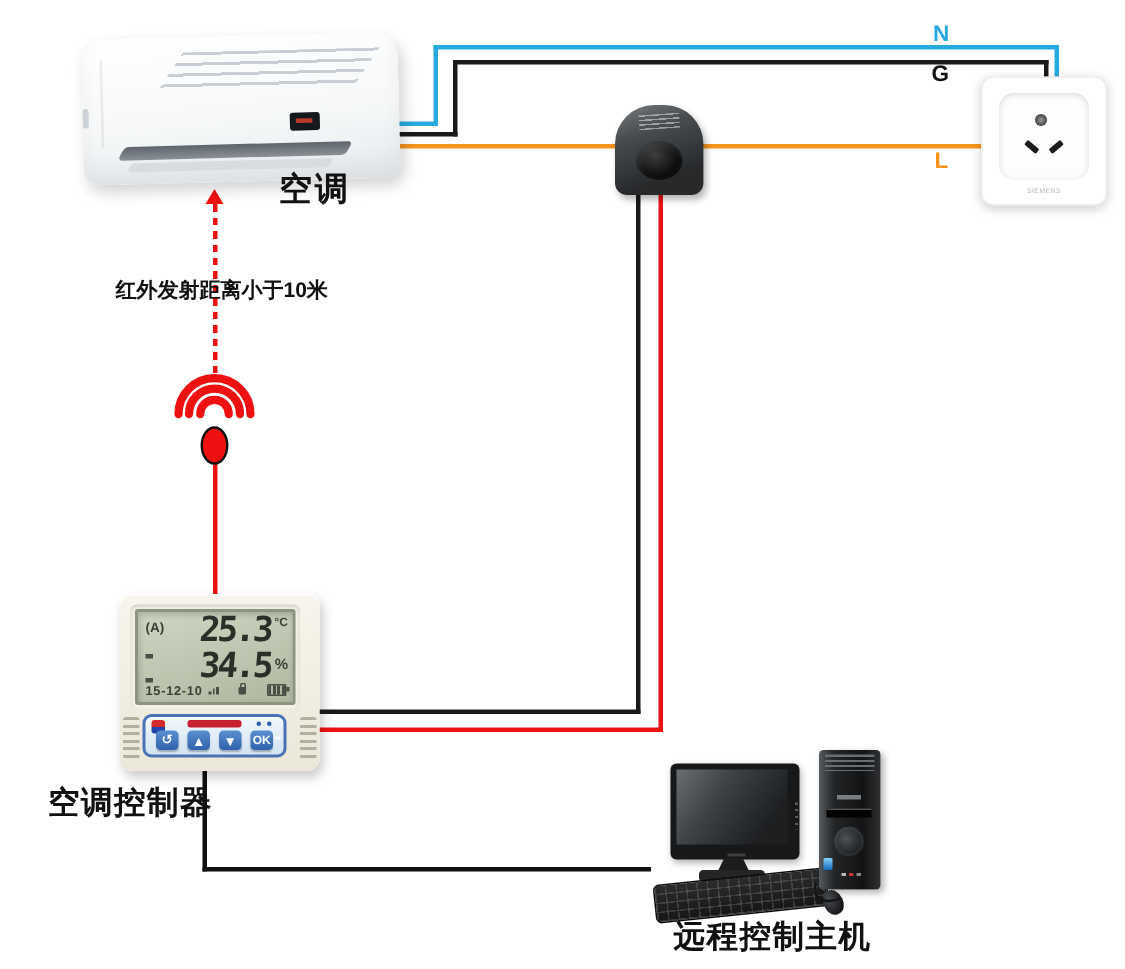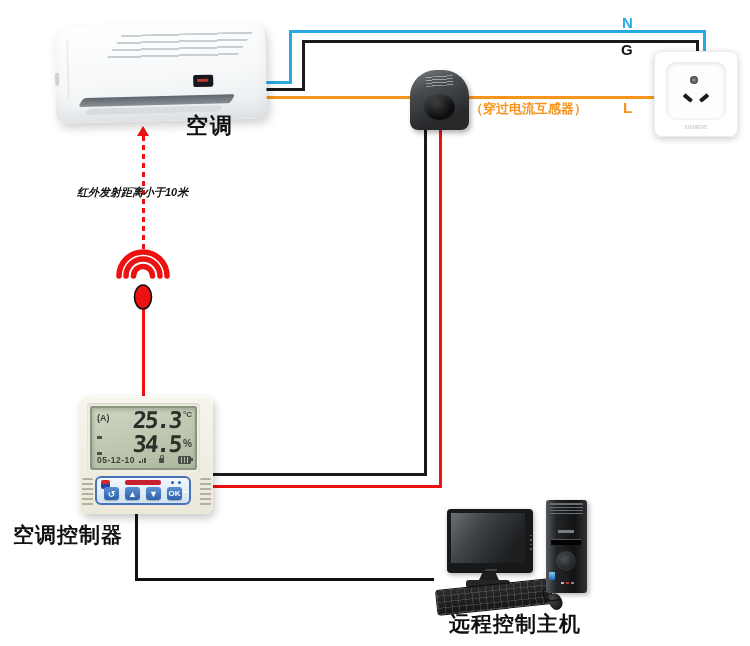--- a/index.html
+++ b/index.html
@@ -8,21 +8,21 @@
   .abs{position:absolute;}
   .wire{position:absolute;}
   .wire.n{background:var(--wire-n,#29a9e1);}
   .wire.g{background:var(--wire-g,#1a1a1a);}
   .wire.l{background:var(--wire-l,#f7941d);}
   .wire.sb{background:var(--sensor-black,#1a1a1a);}
   .wire.sr{background:var(--sensor-red,#ee1111);}
   .wire.bus{background:#111;}
   .lbl{position:absolute;font-weight:bold;color:#111;white-space:nowrap;}
   .lbl.big{font-size:21px;letter-spacing:1px;}
-  .lbl.mid{font-size:11px;font-style:italic;}
+  .lbl.mid{font-size:14px;}
   .lbl.wirelabel{font-size:15px;}
   .blue{color:var(--wire-n,#29a9e1);}
   .orange{color:var(--wire-l,#f7941d);}
 
   
   .ac{left:55px;top:24px;width:211px;height:97px;border-radius:12px 16px 10px 10px;
       background:linear-gradient(175deg,#ffffff 0%,#f6f8f9 55%,#e7ebee 100%);
       box-shadow:3px 5px 10px rgba(0,0,0,.18), inset 0 -10px 14px rgba(0,0,0,.05);
       transform:rotate(-1.5deg);}
   .ac-slats{position:absolute;left:28%;top:10px;width:62%;height:26px;transform:skewX(-35deg);
@@ -201,36 +201,35 @@
     <div class="socket-inner"></div>
     <div class="socket-holetop"></div>
     <div class="socket-slot slot-l"></div>
     <div class="socket-slot slot-r"></div>
     <div class="socket-brand">SIEMENS</div>
   </div>
 
   <div class="lbl wirelabel blue" style="left:622px;top:14px;">N</div>
   <div class="lbl wirelabel" style="left:621px;top:41px;">G</div>
   <div class="lbl wirelabel orange" style="left:623px;top:99px;">L</div>
-  <div class="lbl orange" style="left:470px;top:100px;font-size:13px;">（穿过电流互感器）</div>
 
   <div class="lbl mid" style="left:77px;top:185px;">红外发射距离小于10米</div>
 
   <div class="abs ctrl">
     <div class="lcd-frame">
       <div class="lcd">
         <div class="lcd-mode">(A)</div>
         <div class="seg lcd-temp">25.3</div>
         <div class="lcd-tempu">°C</div>
         <div class="seg lcd-hum">34.5</div>
         <div class="lcd-humu">%</div>
         <div class="lcd-mark" style="left:5px;top:28px;"></div>
         <div class="lcd-mark" style="left:5px;top:44px;"></div>
         <div class="lcd-bottom">
-          <span>05-12-10</span>
+          <span>15-12-10</span>
           <span class="icon-comm">
               <i style="height:2px;"></i>
               <i style="height:3.5px;"></i>
               <i style="height:5px;"></i>
             </span>
           <span class="icon-lock"></span>
           <span class="icon-batt"></span>
         </div>
       </div>
     </div>
@@ -243,21 +242,21 @@
       <div class="panel-dot" style="left:81px;"></div>
       <div class="btn-row">
         <div class="pbtn glyph">↺</div>
         <div class="pbtn glyph">▲</div>
         <div class="pbtn glyph">▼</div>
         <div class="pbtn">OK</div>
       </div>
       <div class="panel-tag"></div>
     </div>
   </div>
-  <div class="lbl big" style="left:13px;top:521px;">空调控制器</div>
+  <div class="lbl big" style="left:32px;top:521px;">空调控制器</div>
 
 
   <div class="abs monitor">
     <div class="screen"></div>
     <div class="bezel-dots"></div>
     <div class="bezel-brand"></div>
   </div>
   <div class="abs stand-neck"></div>
   <div class="abs stand-base"></div>
   <div class="abs keyboard"></div>

